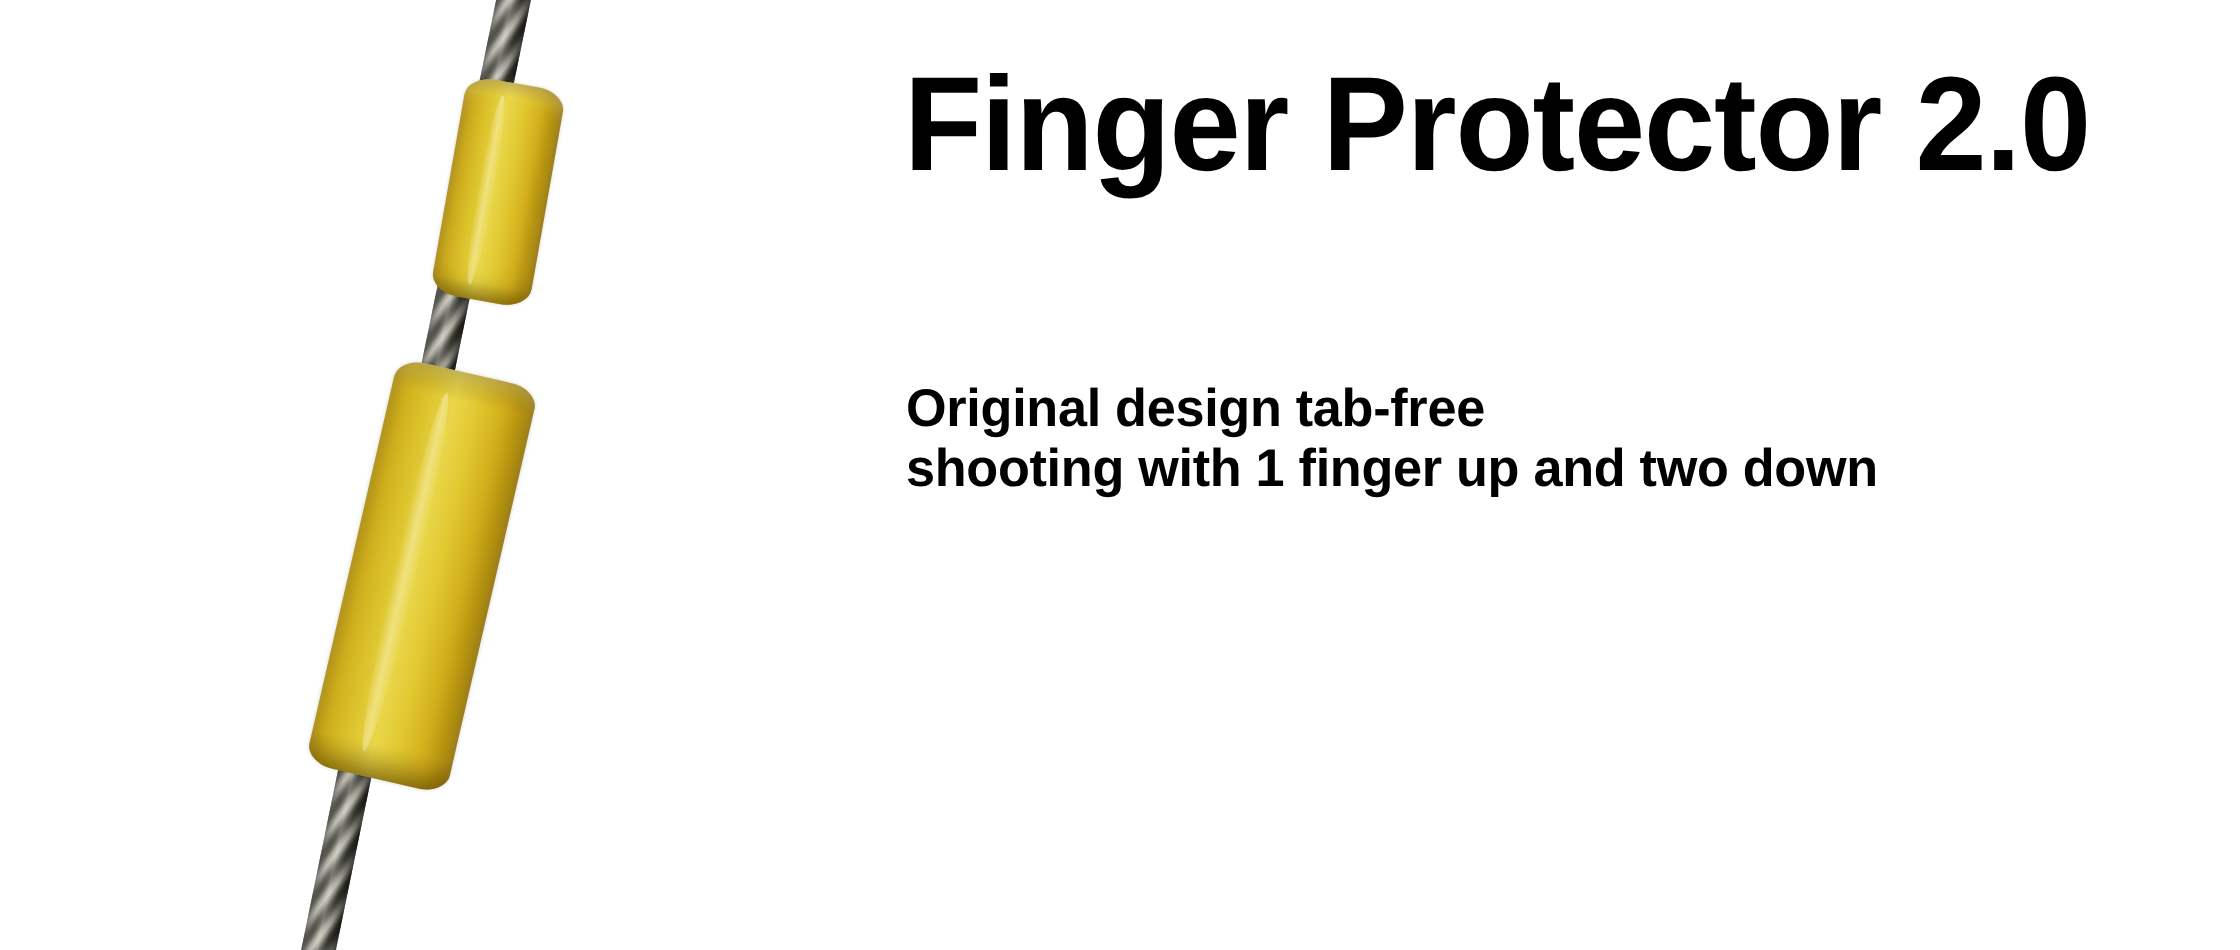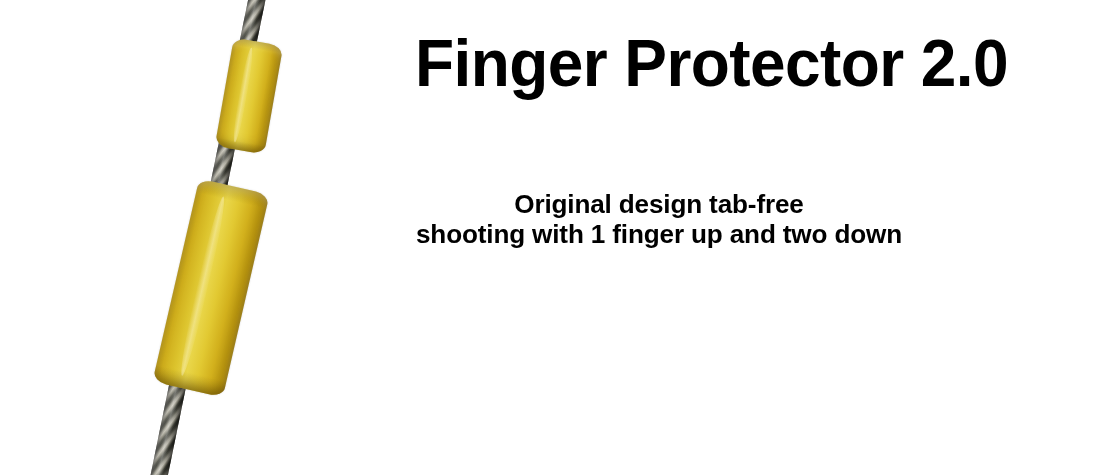--- a/index.html
+++ b/index.html
@@ -140,25 +140,24 @@
     top: 184px;
     width: 72px;
     height: 208px;
     transform: rotate(13deg);
     transform-origin: 50% 50%;
   }
 
   
   #text-block {
     position: absolute;
-    left: 415px;
+    left: 452px;
     top: 0;
     width: 640px;
     height: 475px;
-    text-align: center;
   }
 
   #headline {
     position: absolute;
     left: 0;
     top: 29px;
     margin: 0;
     color: #000000;
     font-family: "Liberation Sans", sans-serif;
     font-weight: 700;

